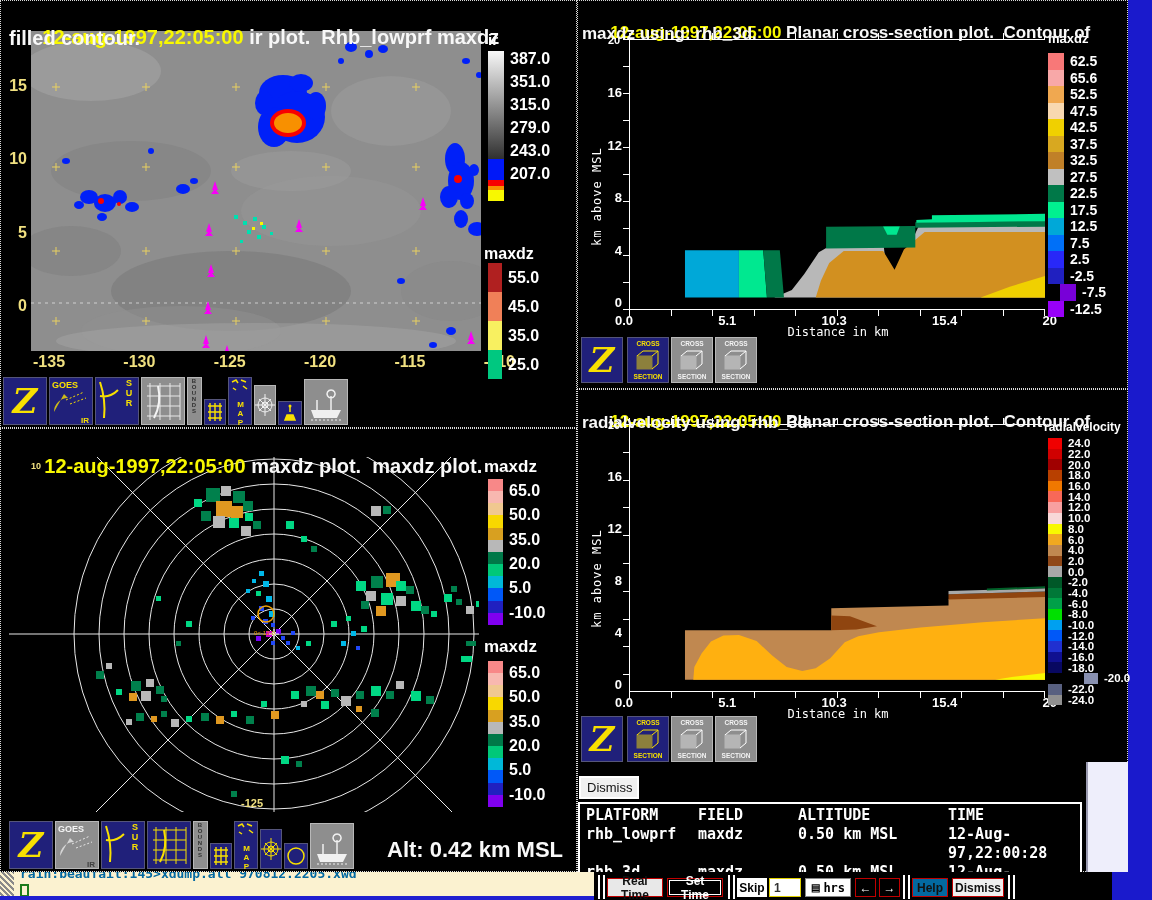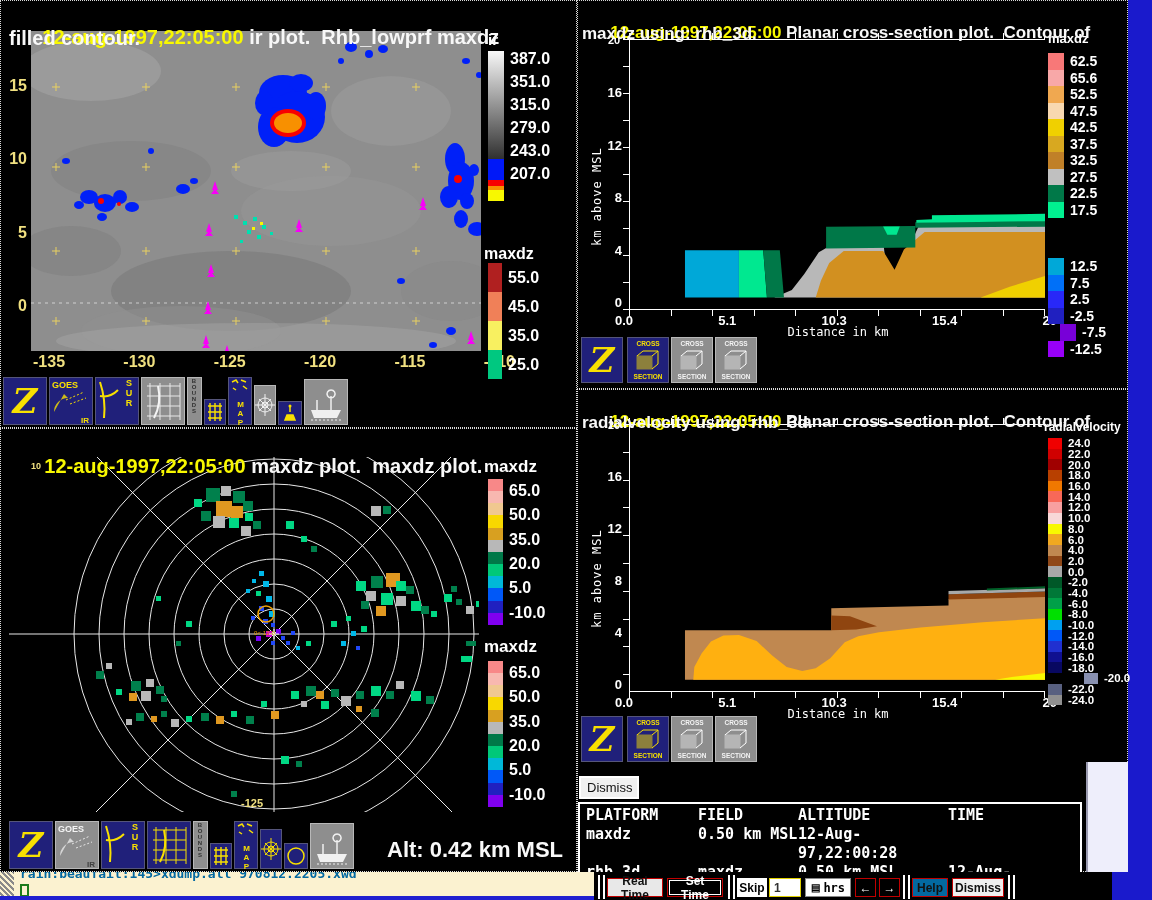--- a/index.html
+++ b/index.html
@@ -345,21 +345,21 @@
         <span class="lb" style="font-size:14px;">27.5</span>
       </div>
         <div class="row" style="height:16.5px;">
         <span class="sw" style="width: 16px; background: rgb(0, 120, 72);"></span>
         <span class="lb" style="font-size:14px;">22.5</span>
       </div>
         <div class="row" style="height:16.5px;">
         <span class="sw" style="width: 16px; background: rgb(0, 240, 144);"></span>
         <span class="lb" style="font-size:14px;">17.5</span>
       </div>
-        <div class="row" style="height:16.5px;margin-top:40px;">
+        <div class="row" style="height:16.5px;">
         <span class="sw" style="width: 16px; background: rgb(0, 168, 216);"></span>
         <span class="lb" style="font-size:14px;">12.5</span>
       </div>
         <div class="row" style="height:16.5px;">
         <span class="sw" style="width: 16px; background: rgb(0, 112, 248);"></span>
         <span class="lb" style="font-size:14px;">7.5</span>
       </div>
         <div class="row" style="height:16.5px;">
         <span class="sw" style="width: 16px; background: rgb(40, 40, 248);"></span>
         <span class="lb" style="font-size:14px;">2.5</span>
@@ -810,20 +810,21 @@
       <div class="srow" style="padding-top:2px;">
 
       <span>PLATFORM</span>
           <span>FIELD</span>
           <span>ALTITUDE</span>
           <span>TIME</span>
         </div>
       <div>
 
       <div class="srow">
+          <span>rhb_lowprf</span>
           <span>maxdz</span>
           <span>0.50 km MSL</span>
           <span>12-Aug-97,22:00:28</span>
         </div>
           <div class="srow">
           <span>rhb_3d</span>
           <span>maxdz</span>
           <span>0.50 km MSL</span>
           <span>12-Aug-97,22:01:21</span>
         </div>

